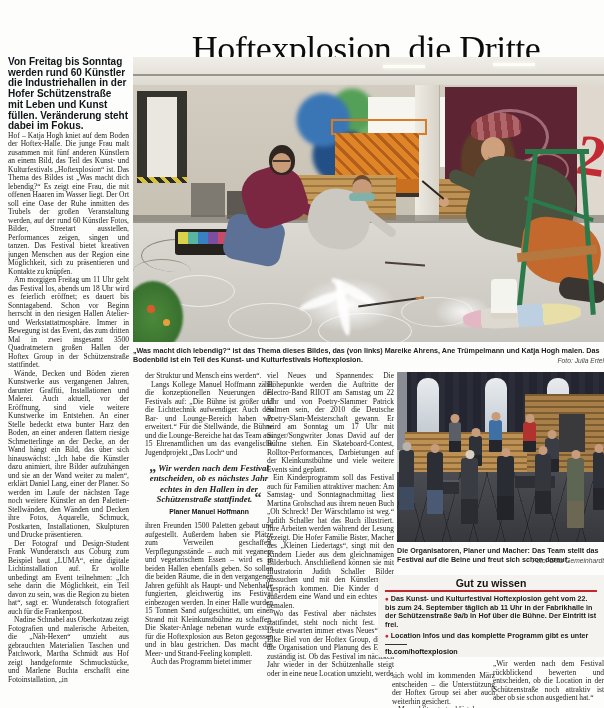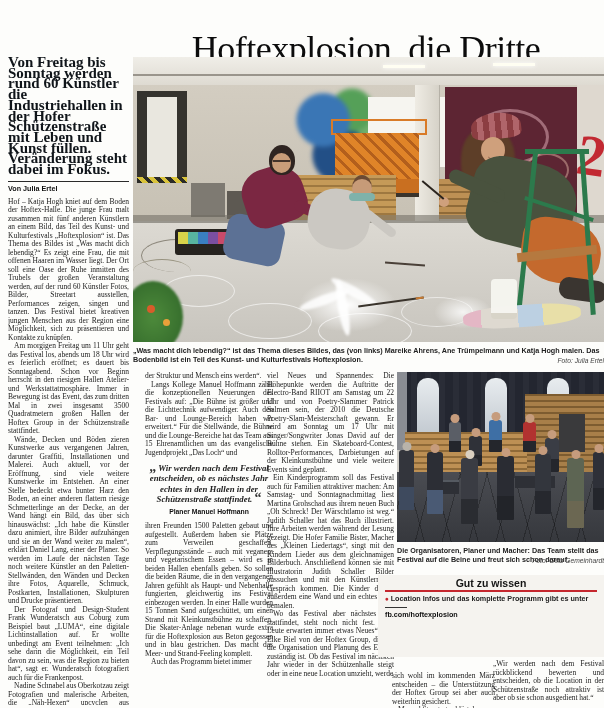--- a/index.html
+++ b/index.html
@@ -6,21 +6,21 @@
   #page{position:relative;width:604px;height:708px;background:#fdfdfb;overflow:hidden;
         font-family:"Liberation Serif","DejaVu Serif",serif;color:#1a1a1a;}
   .abs{position:absolute;}
 
   
   #headline{position:absolute;left:128px;top:4px;width:476px;text-align:center;
     font-family:"Liberation Serif",serif;font-size:36px;font-weight:400;letter-spacing:-0.5px;color:#0c0c0c;}
 
   
   #leftcol{position:absolute;left:8px;top:57px;width:121px;height:648px;overflow:hidden;}
-  #standfirst{font-family:Liberation Serif, serif;font-weight:700;font-size:15px;line-height:10.7px;color:#10151a;}
+  #standfirst{font-family:Liberation Sans, sans-serif;font-weight:700;font-size:10px;line-height:10.7px;color:#10151a;}
   #bylineblock{border-top:1px solid #2a2a2a;margin-top:6px;padding:2px 0 5px;
     font-family:"Liberation Sans",sans-serif;font-weight:700;font-size:7.2px;color:#111;}
   .body p{margin:0;font-size:7.5px;line-height:8.5px;text-align:justify;text-indent:6px;word-spacing:-0.3px;}
   .body p.first,.body p.cont{text-indent:0;}
 
   
   .col{position:absolute;top:372px;width:128px;height:336px;overflow:hidden;}
   #col2{left:133px;margin-left:12px;} #col3{left:267px;width:127px;}
   .mini{position:absolute;top:660px;height:47px;overflow:hidden;}
   #col4{left:392px;width:103px;margin-top:12px;} #col5{left:493px;width:111px;}
@@ -59,27 +59,26 @@
 </style>
 </head>
 <body>
 
 <div id="page">
 
   <h1 id="headline">Hoftexplosion, die Dritte</h1>
 
   <div id="leftcol">
     <div id="standfirst">Von Freitag bis Sonntag werden rund 60 Künstler die Industriehallen in der Hofer Schützenstraße mit Leben und Kunst füllen. Veränderung steht dabei im Fokus.</div>
-    <div id="bylineblock">Von Julia Ertel</div>
     <div class="body">
       <p class="first">Hof – Katja Hogh kniet auf dem Boden der Hoftex-Halle. Die junge Frau malt zusammen mit fünf anderen Künstlern an einem Bild, das Teil des Kunst- und Kulturfestivals „Hoftexplosion“ ist. Das Thema des Bildes ist „Was macht dich lebendig?“ Es zeigt eine Frau, die mit offenen Haaren im Wasser liegt. Der Ort soll eine Oase der Ruhe inmitten des Trubels der großen Veranstaltung werden, auf der rund 60 Künstler Fotos, Bilder, Streetart ausstellen, Performances zeigen, singen und tanzen. Das Festival bietet kreativen jungen Menschen aus der Region eine Möglichkeit, sich zu präsentieren und Kontakte zu knüpfen.</p>
       <p>Am morgigen Freitag um 11 Uhr geht das Festival los, abends um 18 Uhr wird es feierlich eröffnet; es dauert bis Sonntagabend. Schon vor Beginn herrscht in den riesigen Hallen Atelier- und Werkstattatmosphäre. Immer in Bewegung ist das Event, das zum dritten Mal in zwei insgesamt 3500 Quadratmetern großen Hallen der Hoftex Group in der Schützenstraße stattfindet.</p>
       <p>Wände, Decken und Böden zieren Kunstwerke aus vergangenen Jahren, darunter Graffiti, Installationen und Malerei. Auch aktuell, vor der Eröffnung, sind viele weitere Kunstwerke im Entstehen. An einer Stelle bedeckt etwa bunter Harz den Boden, an einer anderen flattern riesige Schmetterlinge an der Decke, an der Wand hängt ein Bild, das über sich hinauswächst: „Ich habe die Künstler dazu animiert, ihre Bilder aufzuhängen und sie an der Wand weiter zu malen“, erklärt Daniel Lang, einer der Planer. So werden im Laufe der nächsten Tage noch weitere Künstler an den Paletten-Stellwänden, den Wänden und Decken ihre Fotos, Aquarelle, Schmuck, Postkarten, Installationen, Skulpturen und Drucke präsentieren.</p>
       <p>Der Fotograf und Design-Student Frank Wunderatsch aus Coburg zum Beispiel baut „LUMA“, eine digitale Lichtinstallation auf. Er wollte unbedingt am Event teilnehmen: „Ich sehe darin die Möglichkeit, ein Teil davon zu sein, was die Region zu bieten hat“, sagt er. Wunderatsch fotografiert auch für die Frankenpost.</p>
-      <p>Nadine Schnabel aus Oberkotzau zeigt Fotografien und malerische Arbeiten, die „Näh-Hexen“ upcyclen aus gebrauchten Materialien Taschen und Patchwork, Martha Schmidt aus Hof zeigt handgeformte Schmuckstücke, und Marlene Buchta erschafft eine Fotoinstallation, „in</p>
+      <p>Nadine Schnabel aus Oberkotzau zeigt Fotografien und malerische Arbeiten, die „Näh-Hexen“ umzieht aus gebrauchten Materialien Taschen und Patchwork, Martha Schmidt aus Hof zeigt handgeformte Schmuckstücke, und Marlene Buchta erschafft eine Fotoinstallation, „in</p>
     </div>
   </div>
 
   <div id="photo1" class="photo">
     <div class="abs" style="left:0;top:0;right:0;height:30px;background:linear-gradient(#f0eee8,#ddd9d0);"></div>
     <div class="abs" style="left:0;top:17px;right:0;height:2px;background:#9a958c;"></div>
     <div class="abs" style="left:250px;top:8px;width:42px;height:3px;background:#fffef2;box-shadow:0 0 4px #fff;"></div>
     <div class="abs" style="left:360px;top:6px;width:42px;height:3px;background:#fffef2;box-shadow:0 0 4px #fff;"></div>
     <div class="abs" style="left:0;top:28px;right:0;height:136px;background:linear-gradient(#d3cdc1,#c7c1b4);"></div>
     <div class="abs" style="left:4px;top:34px;width:50px;height:92px;background:#35332e;"></div>
@@ -207,20 +206,21 @@
   </div>
 
   <div class="caption" style="left:397px;top:546px;width:207px;height:19px;">
     <span>Die Organisatoren, Planer und Macher: Das Team stellt das Festival auf die Beine und freut sich schon darauf.</span>
     <span class="credit">Foto: Götz Gemeinhardt</span>
   </div>
 
   <div id="infobox">
     <h3>Gut zu wissen</h3>
     <hr class="red-rule">
+    <p class="bullet">Das Kunst- und Kulturfestival Hoftexplosion geht vom 22. bis zum 24. September täglich ab 11 Uhr in der Fabrikhalle in der Schützenstraße 9a/b in Hof über die Bühne. Der Eintritt ist frei.</p>
     <p class="bullet">Location Infos und das komplette Programm gibt es unter</p>
     <div class="sep"></div>
     <a id="fb-link" href="#">fb.com/hoftexplosion</a>
   </div>
 
   <div id="col4" class="mini body">
     <p class="cont">sich wohl im kommenden März entscheiden – die Unterstützung der Hoftex Group sei aber auch weiterhin gesichert.</p>
     <p>Manuel Streetart erklärt dazu:</p>
   </div>
   <div id="col5" class="mini body">

